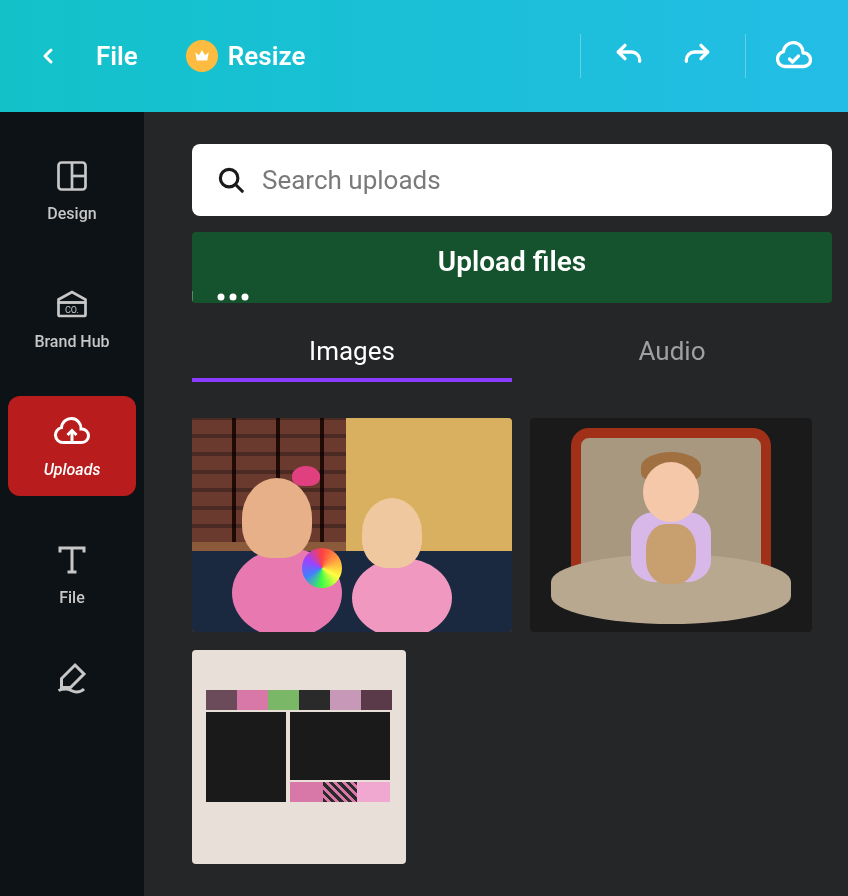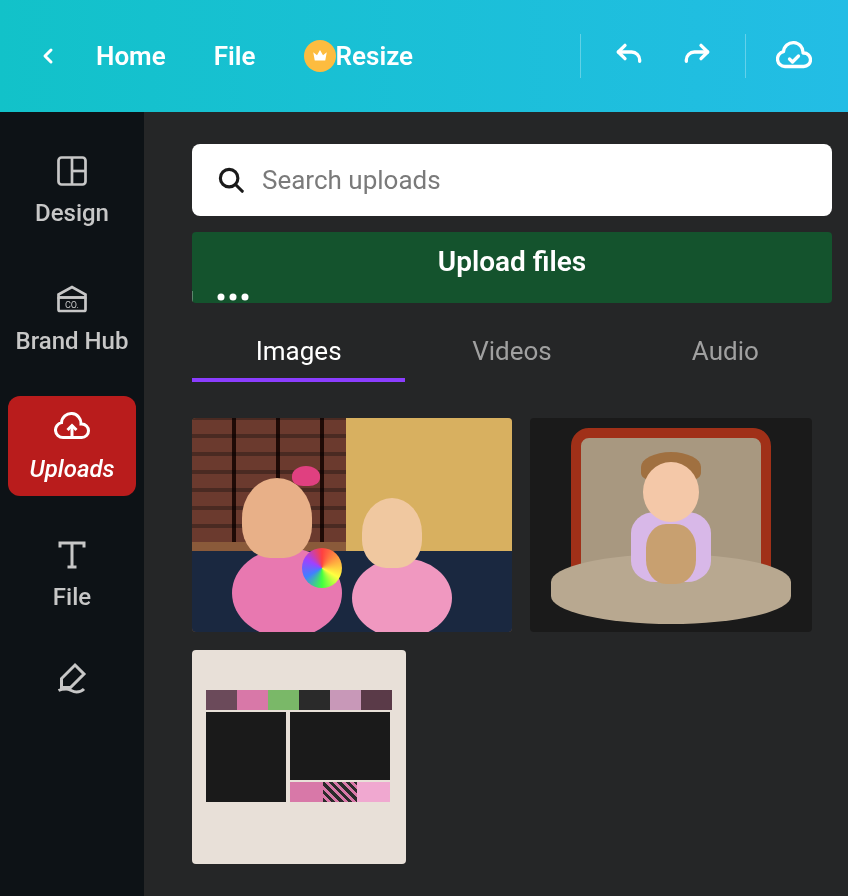--- a/index.html
+++ b/index.html
@@ -37,20 +37,21 @@
     .topbar .nav-link {
       padding: 0 20px;
       font-size: 26px;
       font-weight: 600;
       color: #fff;
       cursor: pointer;
     }
     .topbar .resize-btn {
       display: flex;
       align-items: center;
+      gap: 10px;
       padding: 0 20px;
       font-size: 26px;
       font-weight: 600;
       color: #fff;
       cursor: pointer;
     }
     .crown-badge {
       width: 32px;
       height: 32px;
       border-radius: 50%;
@@ -109,21 +110,21 @@
       font-style: italic;
     }
     .sidebar-item .sb-icon {
       width: 36px;
       height: 36px;
       display: flex;
       align-items: center;
       justify-content: center;
     }
     .sidebar-item .sb-label {
-      font-size: 24px;
+      font-size: 16px;
       font-weight: 500;
     }
     .content {
       flex: 1;
       background: #252627;
       padding: 32px 16px 32px 48px;
       display: flex;
       flex-direction: column;
       gap: 16px;
       overflow: hidden;
@@ -312,21 +313,20 @@
   </style>
 </head>
 <body>
 
 <div class="topbar">
   <div class="back-btn">
     <svg width="24" height="24" viewBox="0 0 24 24" fill="none" stroke="#fff" stroke-width="3" stroke-linecap="round" stroke-linejoin="round">
         <polyline points="15 18 9 12 15 6"></polyline>
       </svg>
   </div>
-  <div class="nav-link">Home</div>
   <div class="nav-link">File</div>
   <div class="resize-btn">
     <span class="crown-badge">
       <svg width="18" height="18" viewBox="0 0 24 24" fill="#fff">
           <path d="M5 18h14l2-11-5 4-4-7-4 7-5-4 2 11z"></path>
         </svg>
     </span>
     <span>Resize</span>
   </div>
   <div class="spacer"></div>
@@ -425,21 +425,20 @@
         <svg width="34" height="12" viewBox="0 0 34 12" fill="#fff">
             <circle cx="5" cy="6" r="3.5"></circle>
             <circle cx="17" cy="6" r="3.5"></circle>
             <circle cx="29" cy="6" r="3.5"></circle>
           </svg>
       </div>
     </div>
 
     <div class="tabs">
       <div class="tab active">Images</div>
-      <div class="tab">Videos</div>
       <div class="tab">Audio</div>
     </div>
 
     <div class="grid">
       <div class="thumb thumb-1">
         <div class="t1-yellow"></div>
           <div class="t1-brick"></div>
           <div class="t1-floor"></div>
         <div class="t1-pink a"></div>
           <div class="t1-pink b"></div>

